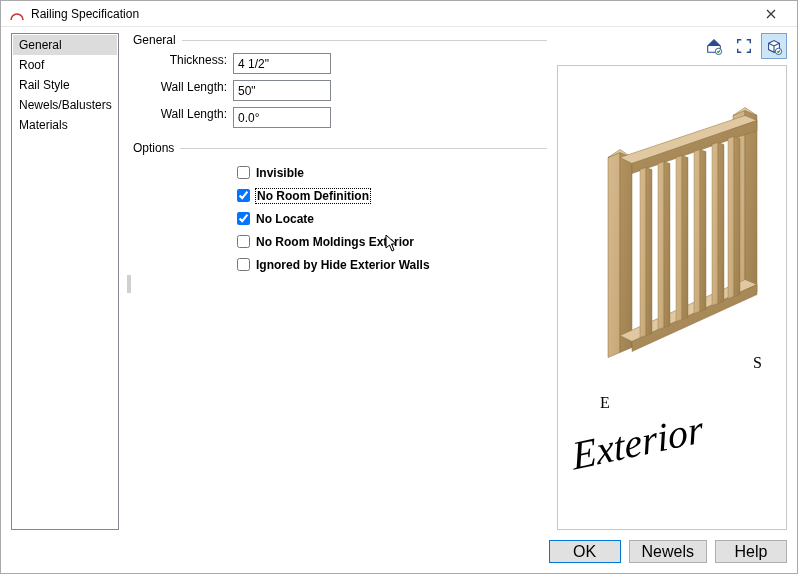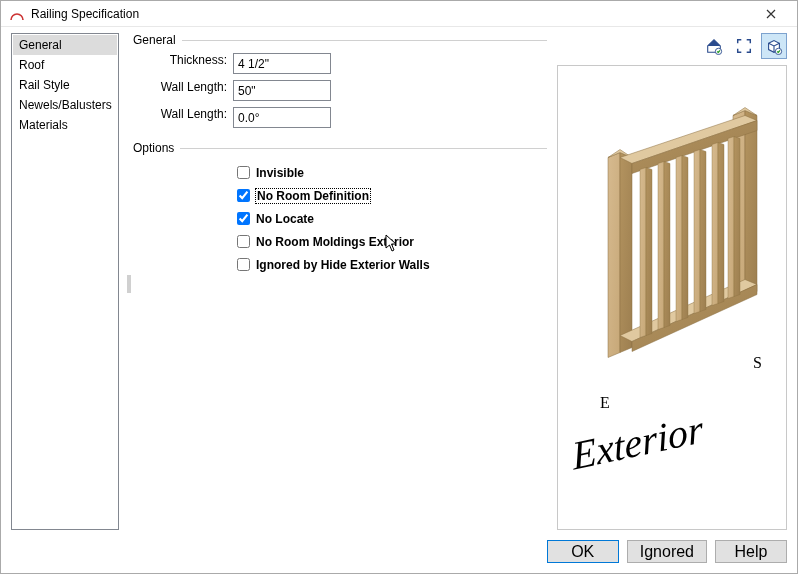--- a/index.html
+++ b/index.html
@@ -375,18 +375,18 @@
             <text x="195" y="300" font-family="serif" font-size="16">S</text>
             <text x="120" y="380" font-family="Georgia, serif" font-size="40" font-style="italic" transform="rotate(-12 120 380) skewX(-6)" text-anchor="middle">Exterior</text>
           </svg>
         </div>
       </div>
 
     </div>
 
     <div class="button-row">
       <button class="btn default">OK</button>
-      <button class="btn">Ignored</button>
+      <button class="btn">Newels</button>
       <button class="btn">Help</button>
     </div>
   </div>
 
 </div>
 
 </body></html>

